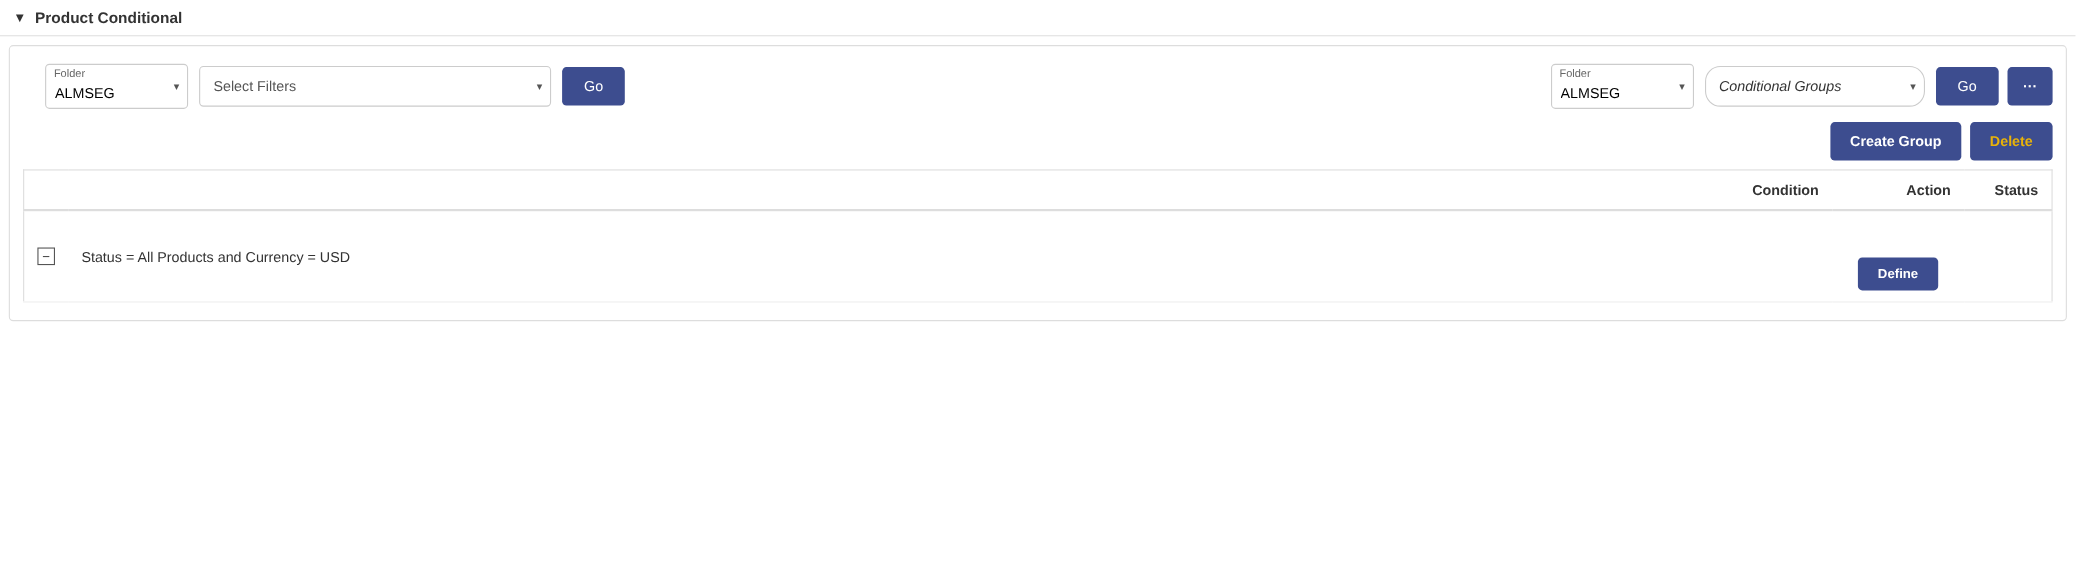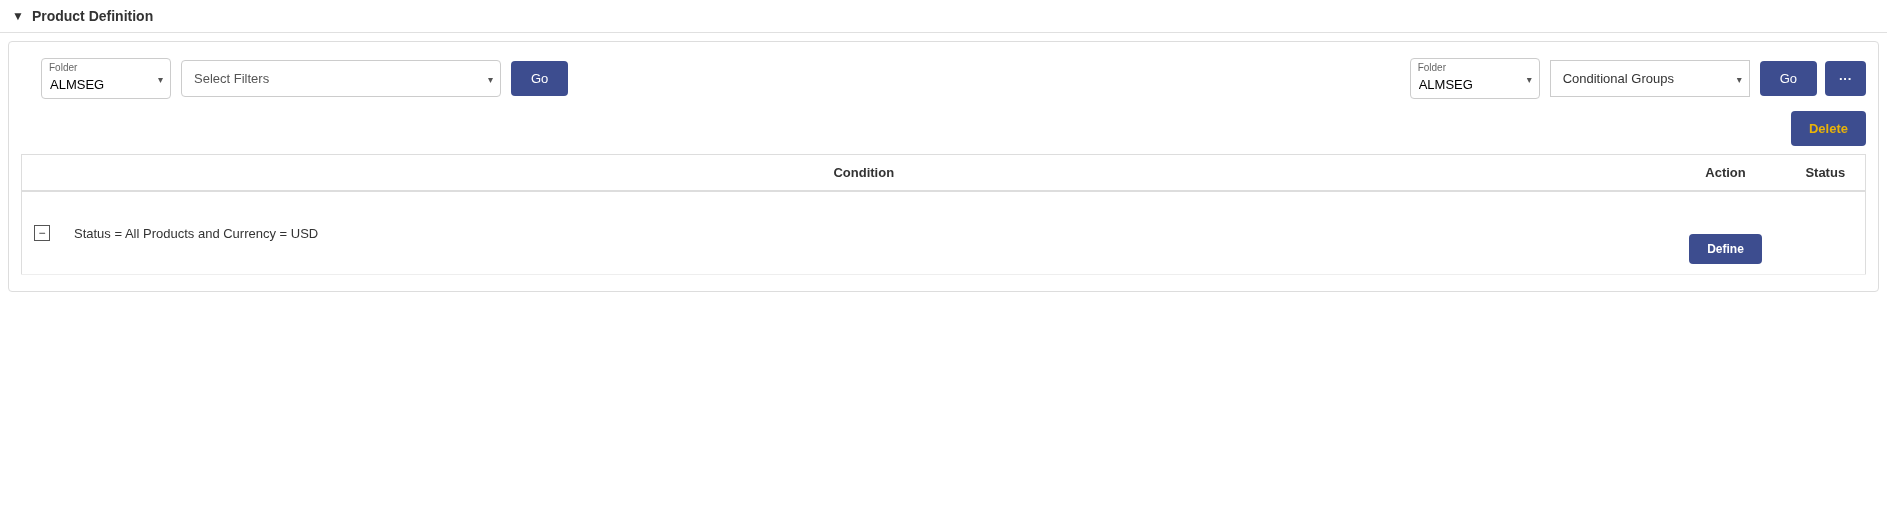--- a/index.html
+++ b/index.html
@@ -119,28 +119,29 @@
       border: none;
       border-radius: 4px;
       padding: 10px 14px;
       font-size: 13px;
       cursor: pointer;
       font-weight: 600;
     }
 
     .conditional-select-box {
       border: 1px solid #ccc;
-      border-radius: 0;
+      border-radius: 14px;
       padding: 10px 30px 10px 12px;
       appearance: none;
       background: #fff;
       font-size: 13px;
       cursor: pointer;
       min-width: 200px;
       color: #333;
+      font-style: italic;
     }
 
     .action-buttons {
       display: flex;
       justify-content: flex-end;
       gap: 8px;
       margin-bottom: 8px;
     }
 
     .btn-create-group {
@@ -167,21 +168,21 @@
 
     .data-table {
       width: 100%;
       border-collapse: collapse;
       border: 1px solid #ddd;
     }
 
     .data-table th {
       background: #fff;
       padding: 10px 12px;
-      text-align: center;
+      text-align: right;
       font-weight: bold;
       border-bottom: 2px solid #ddd;
       font-size: 13px;
     }
 
     .data-table td {
       padding: 10px 12px;
       border-bottom: 1px solid #eee;
       font-size: 13px;
     }
@@ -263,21 +264,21 @@
       display: flex;
       align-items: center;
       gap: 8px;
     }
   </style>
 </head>
 <body>
 
 <div class="product-definition-header">
   <span class="chevron-icon">▼</span>
-  <span>Product Definition</span>
+  <span>Product Conditional</span>
 </div>
 
 <div class="main-container">
 
   <div class="toolbar">
 
     <div class="toolbar-left">
 
       <div class="folder-select-wrapper select-wrapper">
         <span class="folder-label">Folder</span>
@@ -315,20 +316,21 @@
       </div>
 
       <div class="right-go-area">
         <button class="btn-go">Go</button>
         <button class="btn-dots">···</button>
       </div>
     </div>
   </div>
 
   <div class="action-buttons">
+    <button class="btn-create-group">Create Group</button>
     <button class="btn-delete">Delete</button>
   </div>
 
   <table class="data-table">
     <thead>
       <tr>
         <th class="col-checkbox"></th>
         <th class="col-condition">Condition</th>
         <th class="col-action">Action</th>
         <th class="col-status">Status</th>

